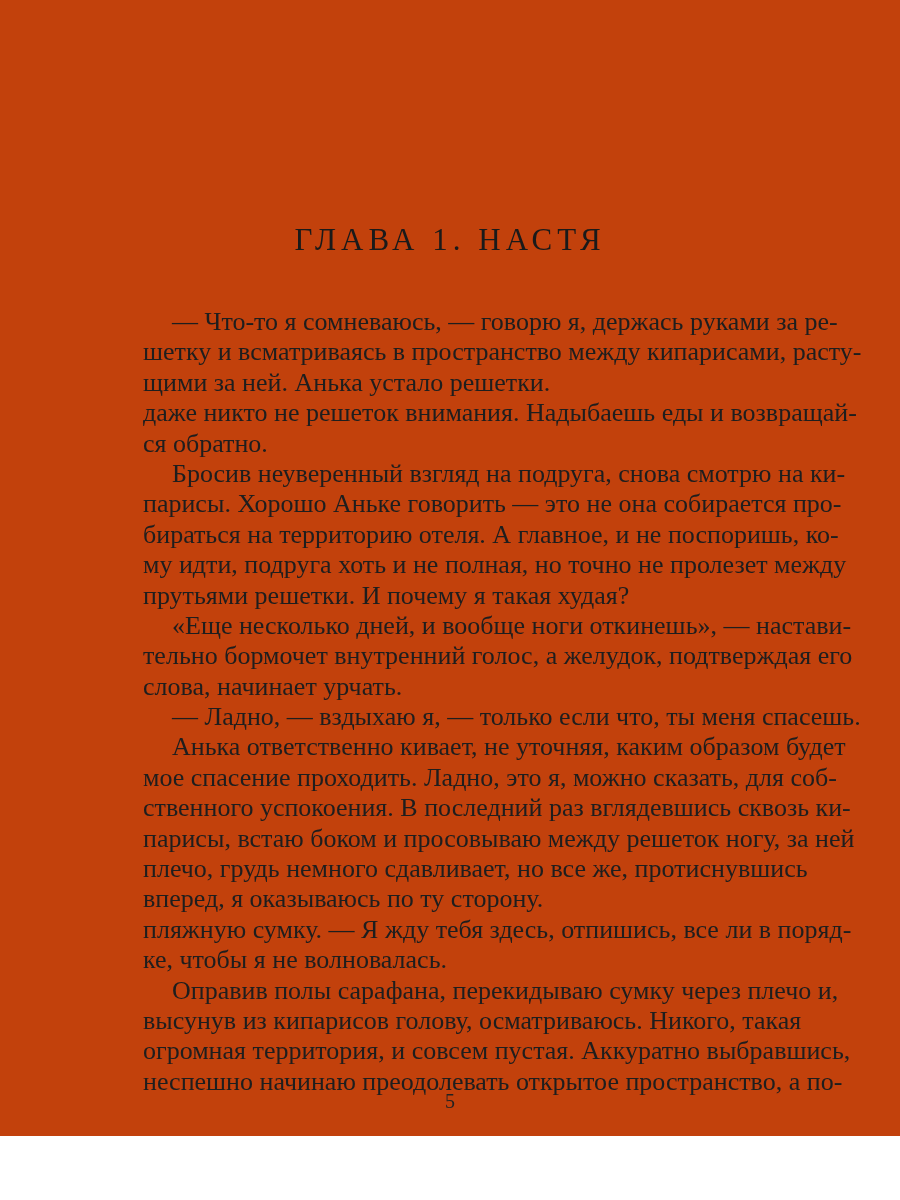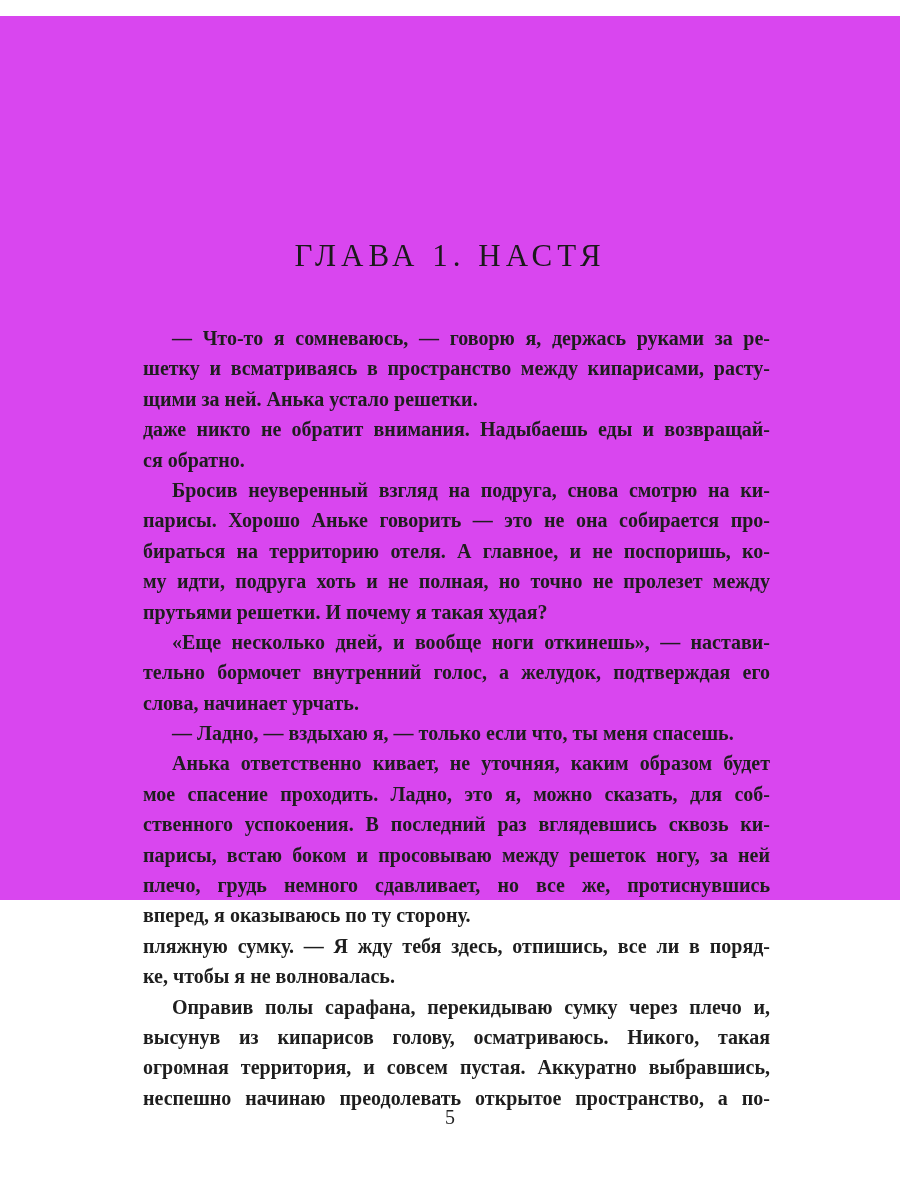--- a/index.html
+++ b/index.html
@@ -10,24 +10,24 @@
   body {
     width: 900px;
     height: 1200px;
     position: relative;
     overflow: hidden;
     font-family: "Liberation Serif", "DejaVu Serif", serif;
     color: #1e1e1e;
   }
   .page {
     position: absolute;
-    left: 0; top: 16px;
+    left: 0; top: 0;
     width: 900px;
-    height: 884px;
-    background: #d946ef;
+    height: 1136px;
+    background: #c2410c;
   }
   .chapter-title {
     position: absolute;
     left: 0;
     width: 900px;
     top: 222px;
     text-align: center;
     font-size: 31px;
     letter-spacing: 5px;
     color: #1a1a1a;
@@ -36,26 +36,25 @@
   }
   .body-text {
     position: absolute;
     left: 143px;
     top: 307px;
     width: 627px;
   }
   .line {
     height: 30.4px;
     line-height: 30.4px;
-    font-size: 20px;
+    font-size: 26px;
     white-space: nowrap;
     text-align: justify;
     text-align-last: justify;
     overflow: visible;
-    font-weight: bold;
   }
   .line.indent { padding-left: 29px; }
   .line.last { text-align-last: left; }
   .page-number {
     position: absolute;
     left: 0;
     width: 900px;
     top: 1090px;
     text-align: center;
     font-size: 20px;
@@ -65,21 +64,21 @@
 </head>
 <body>
 
 <div class="page">
   <h1 class="chapter-title">ГЛАВА 1. НАСТЯ</h1>
 
   <div class="body-text" id="body-text">
       <div class="line indent">— Что-то я сомневаюсь, — говорю я, держась руками за ре-</div>
       <div class="line">шетку и всматриваясь в пространство между кипарисами, расту-</div>
       <div class="line last">щими за ней. Анька устало решетки.</div>
-      <div class="line">даже никто не обратит внимания. Надыбаешь еды и возвращай-</div>
+      <div class="line">даже никто не решеток внимания. Надыбаешь еды и возвращай-</div>
       <div class="line last">ся обратно.</div>
       <div class="line indent">Бросив неуверенный взгляд на подруга, снова смотрю на ки-</div>
       <div class="line">парисы. Хорошо Аньке говорить — это не она собирается про-</div>
       <div class="line">бираться на территорию отеля. А главное, и не поспоришь, ко-</div>
       <div class="line">му идти, подруга хоть и не полная, но точно не пролезет между</div>
       <div class="line last">прутьями решетки. И почему я такая худая?</div>
       <div class="line indent">«Еще несколько дней, и вообще ноги откинешь», — настави-</div>
       <div class="line">тельно бормочет внутренний голос, а желудок, подтверждая его</div>
       <div class="line last">слова, начинает урчать.</div>
       <div class="line indent last">— Ладно, — вздыхаю я, — только если что, ты меня спасешь.</div>

